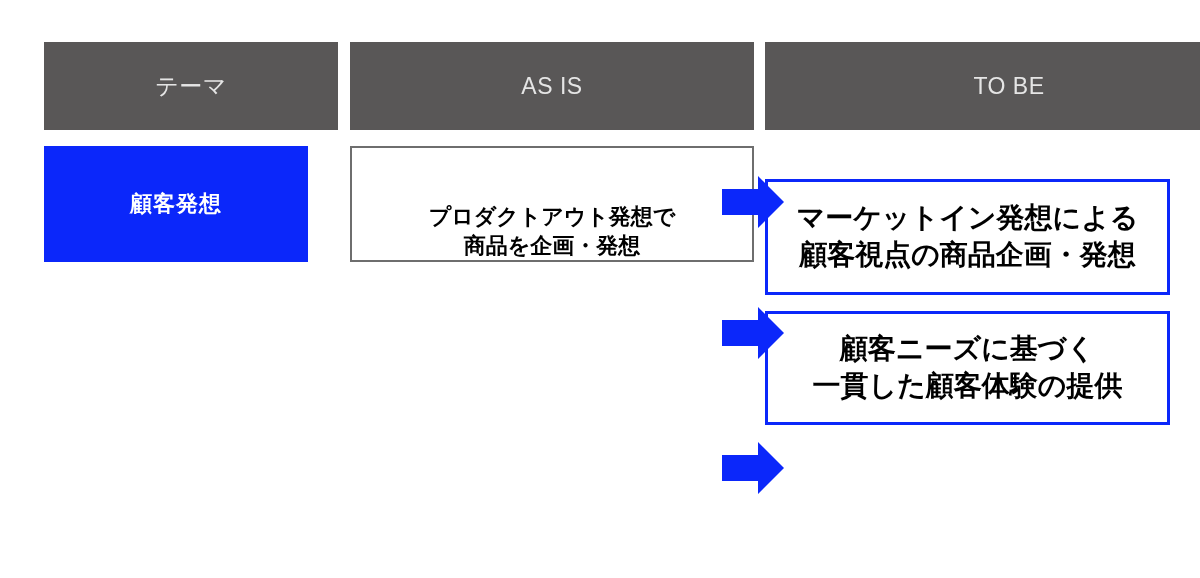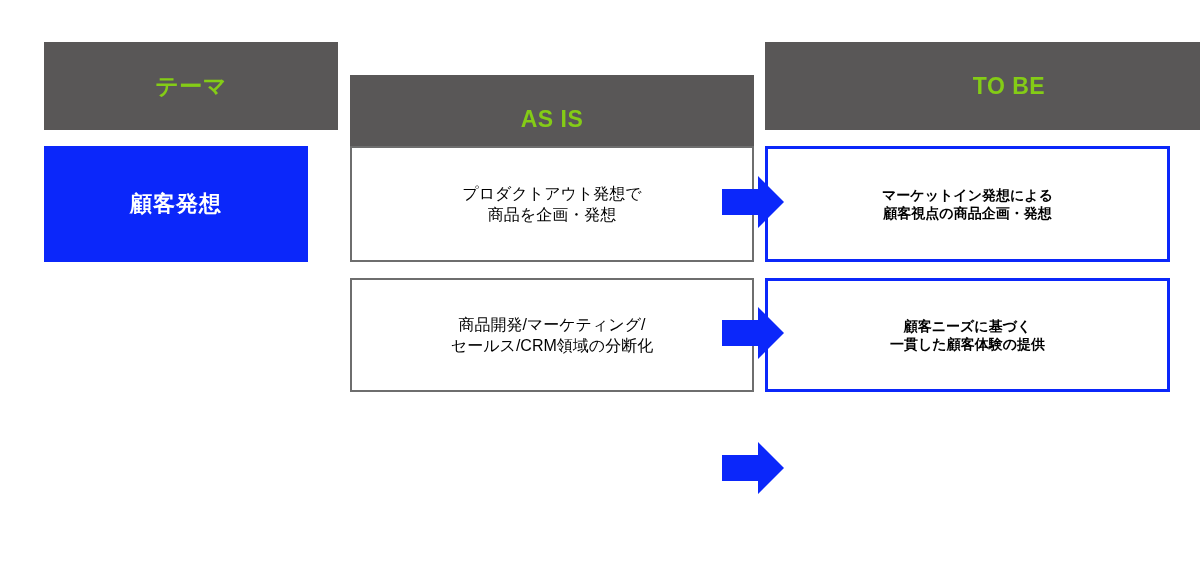--- a/index.html
+++ b/index.html
@@ -28,64 +28,66 @@
     box-sizing: border-box;
     display: flex;
     align-items: center;
     justify-content: center;
     text-align: center;
   }
 
   
   .hdr {
     background: #595757;
-    color: #84cc16;
+    color: #e5e5e5;
     font-size: 23px;
-    font-weight: 700;
+    font-weight: 400;
     letter-spacing: 0.5px;
     height: 88px;
     top: 42px;
   }
   .hdr-theme { left: 44px;  width: 294px; }
-  .hdr-asis  { left: 350px; width: 404px; margin-top: 33px; }
+  .hdr-asis  { left: 350px; width: 404px; }
   .hdr-tobe  { left: 765px; width: 488px; }
 
   
   .theme {
     background: #0B27FA;
     color: #ffffff;
     font-size: 22px;
     font-weight: 700;
     letter-spacing: 1px;
     left: 44px;
     width: 264px;
   }
 
   
   .asis {
     background: #ffffff;
     border: 2px solid #6E6E6E;
     color: #000000;
-    font-size: 16px;
-    font-weight: 400;
+    font-size: 22px;
+    font-weight: 700;
     line-height: 1.32;
     left: 350px;
     width: 404px;
+    align-items: flex-end;
   }
 
   
   .tobe {
     background: #ffffff;
     border: 3px solid #0B27FA;
     color: #000000;
-    font-size: 14px;
+    font-size: 28px;
     font-weight: 700;
     line-height: 1.32;
     left: 765px;
     width: 405px;
+    margin-top: 33px;
   }
 
   
   .row1 { top: 146px; height: 116px; }
   .row2 { top: 278px; height: 114px; }
   .row3 { top: 408px; height: 122px; }
 
   .cell-text { white-space: pre-line; display: block; }
 
   
@@ -126,24 +128,20 @@
   <div class="cell tobe row1">
     <span class="cell-text">マーケットイン発想による
 顧客視点の商品企画・発想</span>
   </div>
   <div class="arrow arrow-r1">
     <svg viewBox="0 0 62 52" xmlns="http://www.w3.org/2000/svg" aria-hidden="true">
       <polygon points="0,13 36,13 36,0 62,26 36,52 36,39 0,39" fill="currentColor"></polygon>
     </svg>
   </div>
 
-  <div class="cell asis row2">
-    <span class="cell-text">商品開発/マーケティング/
-セールス/CRM領域の分断化</span>
-  </div>
   <div class="cell tobe row2">
     <span class="cell-text">顧客ニーズに基づく
 一貫した顧客体験の提供</span>
   </div>
   <div class="arrow arrow-r2">
     <svg viewBox="0 0 62 52" xmlns="http://www.w3.org/2000/svg" aria-hidden="true">
       <polygon points="0,13 36,13 36,0 62,26 36,52 36,39 0,39" fill="currentColor"></polygon>
     </svg>
   </div>
 

